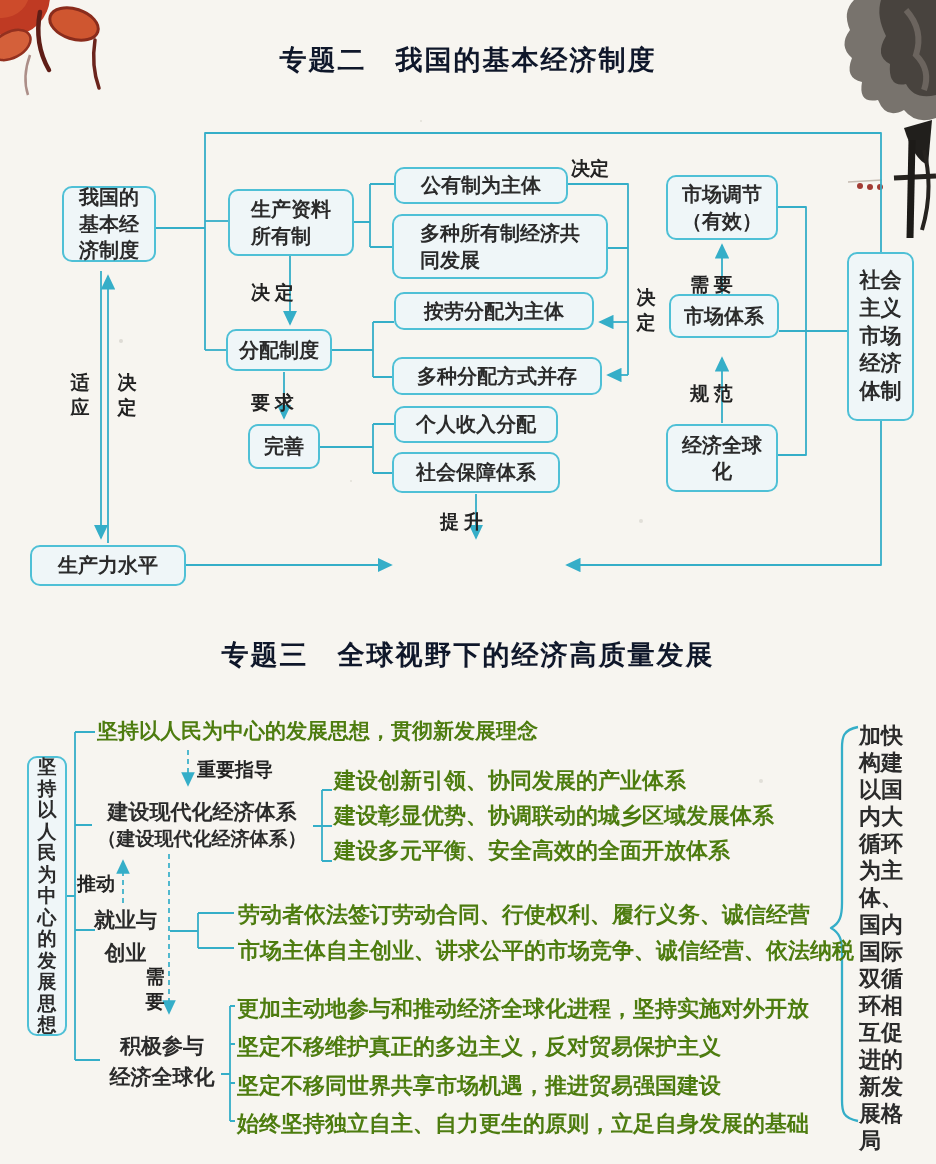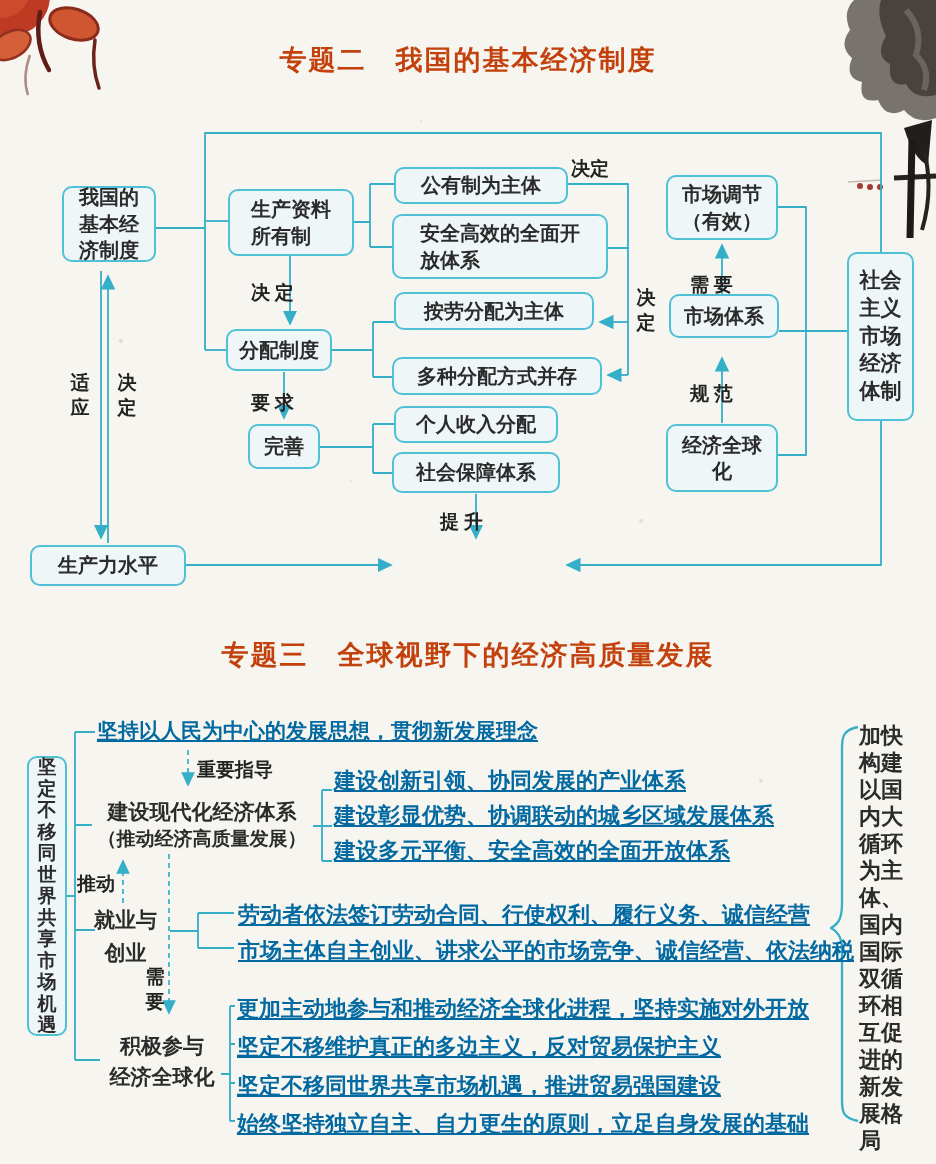--- a/index.html
+++ b/index.html
@@ -4,31 +4,31 @@
 <style>
   html,body{margin:0;padding:0;background:#e8e6e0;}
   .canvas{position:relative;width:936px;height:1164px;background:#f7f5f0;overflow:hidden;
           font-family:"Liberation Serif",serif;color:#2b2b2b;}
   .speckles{position:absolute;width:2px;height:2px;border-radius:50%;background:rgba(170,168,158,.45);
     box-shadow:120px 340px 0 1px rgba(175,172,162,.35), 420px 120px 0 0 rgba(175,172,162,.3),
     640px 520px 0 1px rgba(175,172,162,.3), 300px 650px 0 0 rgba(175,172,162,.35),
     540px 940px 0 1px rgba(175,172,162,.3), 160px 1080px 0 0 rgba(175,172,162,.35),
     760px 780px 0 1px rgba(175,172,162,.3), 80px 880px 0 0 rgba(175,172,162,.3),
     680px 1120px 0 1px rgba(175,172,162,.3), 350px 480px 0 0 rgba(175,172,162,.3);}
-  .title{position:absolute;left:0;width:936px;text-align:center;color:#c2410c;
+  .title{position:absolute;left:0;width:936px;text-align:center;color:#0f172a;
          font-size:27px;font-weight:bold;letter-spacing:2px;white-space:pre;}
   .bx{position:absolute;border:2px solid #4fc0d6;border-radius:10px;background:#eff6f8;
       display:flex;align-items:center;justify-content:center;text-align:center;
       font-size:20px;font-weight:600;line-height:1.32;box-sizing:border-box;}
   .bx .wrap{word-break:break-all;}
   .al{text-align:left;}
   .lbl{position:absolute;font-size:19px;font-weight:600;white-space:pre;color:#222;}
   .vl{position:absolute;font-size:19px;font-weight:600;width:1.06em;word-break:break-all;
       line-height:1.3;color:#222;text-align:center;}
-  .titem{position:absolute;font-size:22px;font-weight:600;white-space:nowrap;color:#0369a1;text-decoration:underline;}
+  .titem{position:absolute;font-size:22px;font-weight:600;white-space:nowrap;color:#4d7c0f;}
   .svglayer{position:absolute;left:0;top:0;width:936px;height:1164px;}
   .c2{text-align:center;}
 </style>
 </head>
 <body>
 
 <div class="canvas">
   <div class="speckles"></div>
 
   <svg class="svglayer" style="width:180px;height:130px" viewBox="0 0 180 130">
@@ -109,21 +109,21 @@
   <div class="bx" style="left:226px;top:329px;width:106px;height:42px">
     <span>分配制度</span>
     </div>
   <div class="bx" style="left:248px;top:424px;width:72px;height:45px">
     <span>完善</span>
     </div>
   <div class="bx" style="left:394px;top:167px;width:174px;height:37px">
     <span>公有制为主体</span>
     </div>
   <div class="bx" style="left:392px;top:214px;width:216px;height:65px">
-    <span class="wrap al" style="width:8em">安全高效的全面开放体系</span>
+    <span class="wrap al" style="width:8em">多种所有制经济共同发展</span>
     </div>
   <div class="bx" style="left:394px;top:292px;width:200px;height:38px">
     <span>按劳分配为主体</span>
     </div>
   <div class="bx" style="left:392px;top:357px;width:210px;height:38px">
     <span>多种分配方式并存</span>
     </div>
   <div class="bx" style="left:394px;top:406px;width:164px;height:37px">
     <span>个人收入分配</span>
     </div>
@@ -150,29 +150,29 @@
   <div class="lbl" style="left:251px;top:390px">要 求</div>
   <div class="lbl" style="left:440px;top:509px">提 升</div>
   <div class="lbl" style="left:571px;top:156px">决定</div>
   <div class="vl" style="left:636px;top:286px">决定</div>
   <div class="lbl" style="left:690px;top:272px">需 要</div>
   <div class="lbl" style="left:690px;top:381px">规 范</div>
   <div class="vl" style="left:70px;top:371px">适应</div>
   <div class="vl" style="left:117px;top:371px">决定</div>
 
   <div class="bx" style="left:27px;top:756px;width:40px;height:280px;font-size:19px;line-height:1.13">
-    <span class="wrap" style="width:1em">坚定不移同世界共享市场机遇</span>
+    <span class="wrap" style="width:1em">坚持以人民为中心的发展思想</span>
     </div>
 
   <div class="titem" style="left:97px;top:717px;font-size:21px">坚持以人民为中心的发展思想，贯彻新发展理念</div>
   <div class="lbl" style="left:197px;top:757px">重要指导</div>
 
   <div style="position:absolute;left:90px;top:798px;width:224px;text-align:center">
     <div style="font-size:21px;font-weight:600">建设现代化经济体系</div>
-    <div style="font-size:19px;font-weight:600">（推动经济高质量发展）</div>
+    <div style="font-size:19px;font-weight:600">（建设现代化经济体系）</div>
   </div>
 
   <div class="titem" style="left:334px;top:766px">建设创新引领、协同发展的产业体系</div>
   <div class="titem" style="left:334px;top:801px">建设彰显优势、协调联动的城乡区域发展体系</div>
   <div class="titem" style="left:334px;top:836px">建设多元平衡、安全高效的全面开放体系</div>
 
   <div class="lbl" style="left:77px;top:871px">推动</div>
 
   <div style="position:absolute;left:94px;top:904px;width:78px;display:flex;justify-content:flex-start">
     <span class="wrap c2" style="width:3em;font-size:21px;font-weight:600;line-height:1.55">就业与创业</span>

